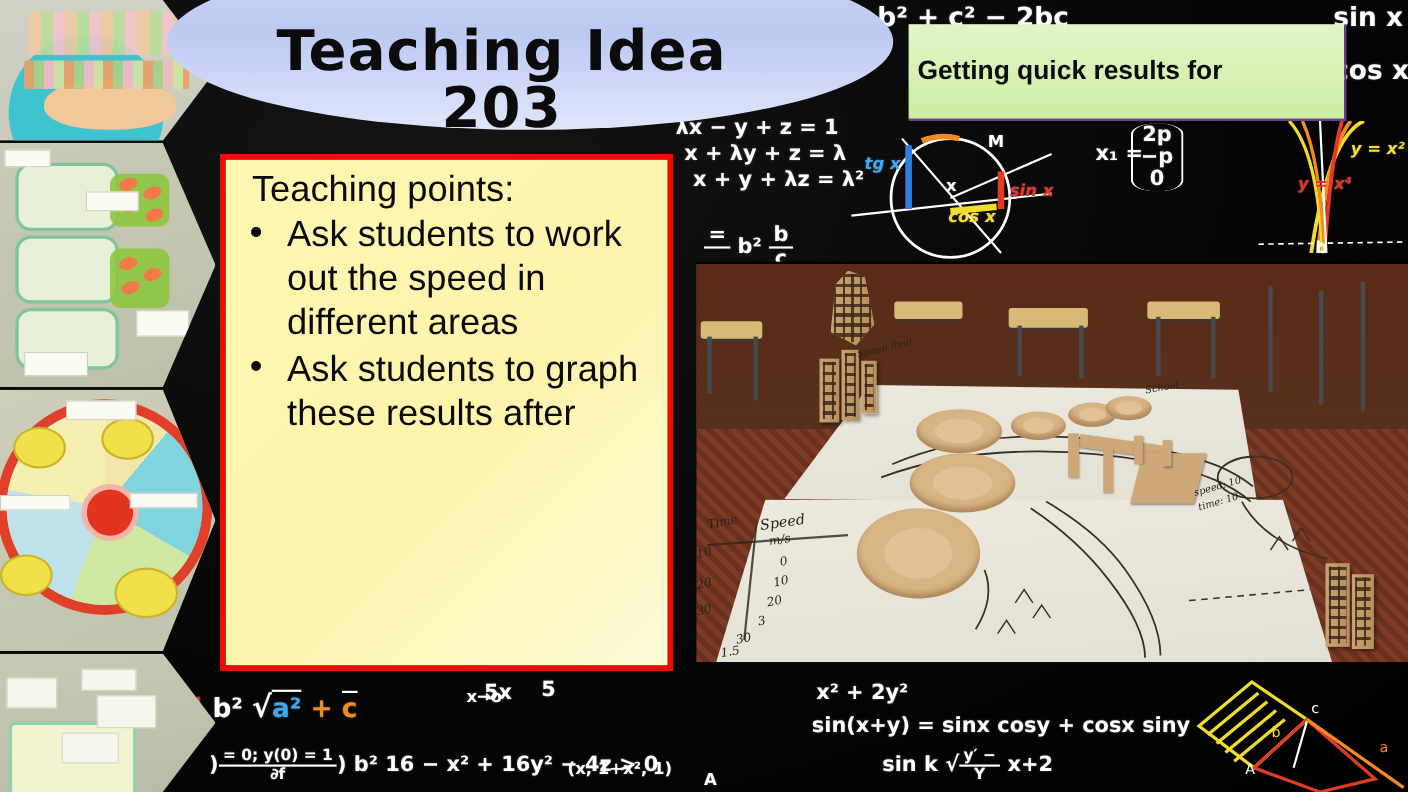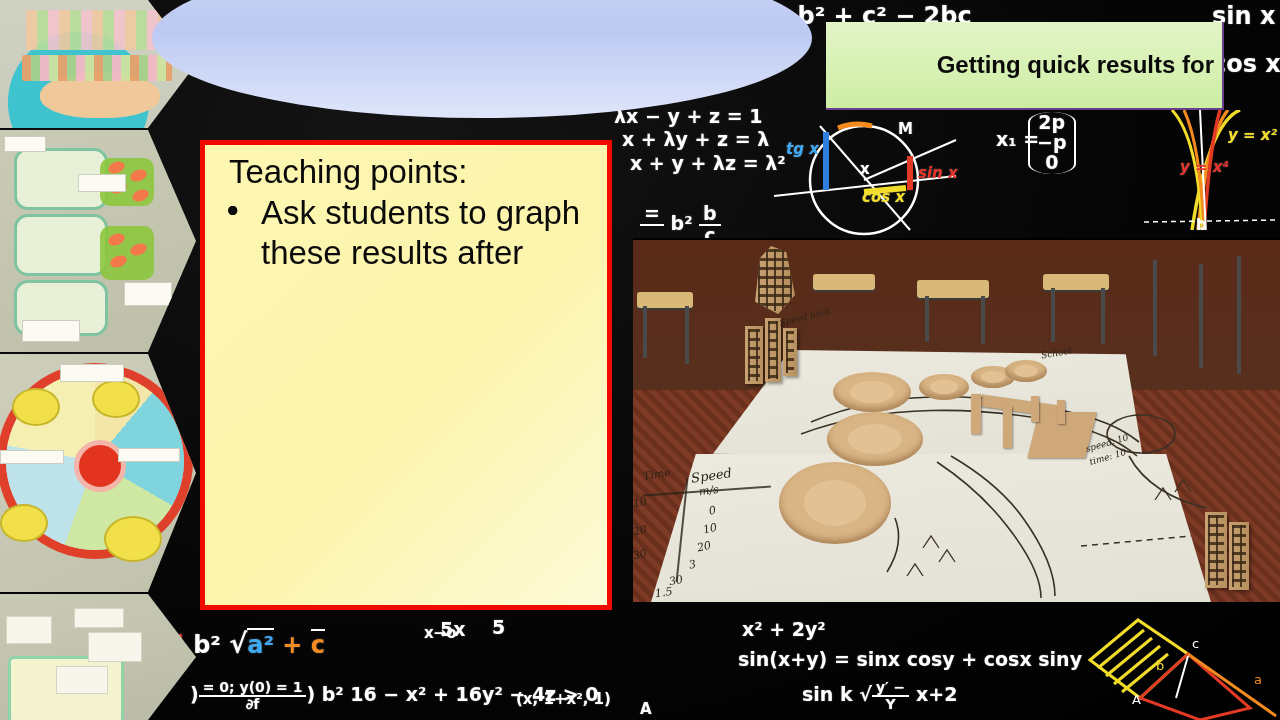--- a/index.html
+++ b/index.html
@@ -71,21 +71,21 @@
   .ellipse{position:absolute;left:152px;top:-42px;width:660px;height:160px;border-radius:50%;
      background:linear-gradient(180deg,#ccd7f5 0%,#bcc9f2 45%,#dfe6fb 100%);}
   .title{position:absolute;left:196px;top:22px;width:520px;text-align:center;
      font-family:"DejaVu Sans",sans-serif;font-weight:700;font-size:51px;color:#0b0b0b;
      letter-spacing:1px;line-height:1;}
 
   
   .greenbox{position:absolute;left:826px;top:22px;width:396px;height:86px;
      background:linear-gradient(180deg,#e3f5c7 0%,#cdeda3 100%);
      border-right:2px solid #6a3f8f;border-bottom:2px solid #6a3f8f;
-     display:flex;align-items:center;justify-content:flex-end;}
+     display:flex;align-items:center;justify-content:flex-start;}
   .greenbox p{margin:0;text-align:center;font-family:"Liberation Sans",sans-serif;
      font-weight:700;font-size:24px;line-height:1.2;color:#0a0a0a;padding:0 8px}
 
   
   .yellowcard{position:absolute;left:200px;top:140px;width:412px;height:470px;
      background:linear-gradient(135deg,#fdf7b2 0%,#fcf4ac 55%,#fdfbd8 100%);
      border:5px solid #f00a00;box-sizing:border-box;padding:8px 10px 0 10px;}
   .yellowcard h2{margin:0 0 2px 14px;font-weight:400;font-size:33px;color:#0b0b0b;
      font-family:"Liberation Sans",sans-serif;line-height:1.15}
   .yellowcard ul{margin:0;padding:0;list-style:none}
@@ -268,35 +268,37 @@
         <div class="p4green"></div>
         <div class="p4card" style="left:6px;top:22px;width:44px;height:26px"></div>
         <div class="p4card" style="left:74px;top:14px;width:48px;height:18px"></div>
         <div class="p4card" style="left:88px;top:38px;width:52px;height:28px"></div>
         <div class="p4card" style="left:56px;top:72px;width:50px;height:26px"></div>
       </div>
     </div>
   </div>
 
   <div class="ellipse"></div>
+  <div class="title">Teaching Idea 203</div>
 
   <div class="greenbox">
     <p>
       <span>Getting quick results for</span><br>
     </p>
   </div>
 
   <div class="yellowcard">
     <h2>Teaching points:</h2>
     <ul>
       <li>
         <span class="bul">•</span>
       </li>
       <li>
         <span class="bul">•</span>
+        <span>Ask students to work out the speed in different areas</span>
       </li>
       <li>
         <span class="bul">•</span>
         <span>Ask students to graph these results after</span>
       </li>
     </ul>
   </div>
 
   <div class="mainphoto">
     <div class="floor"></div>

